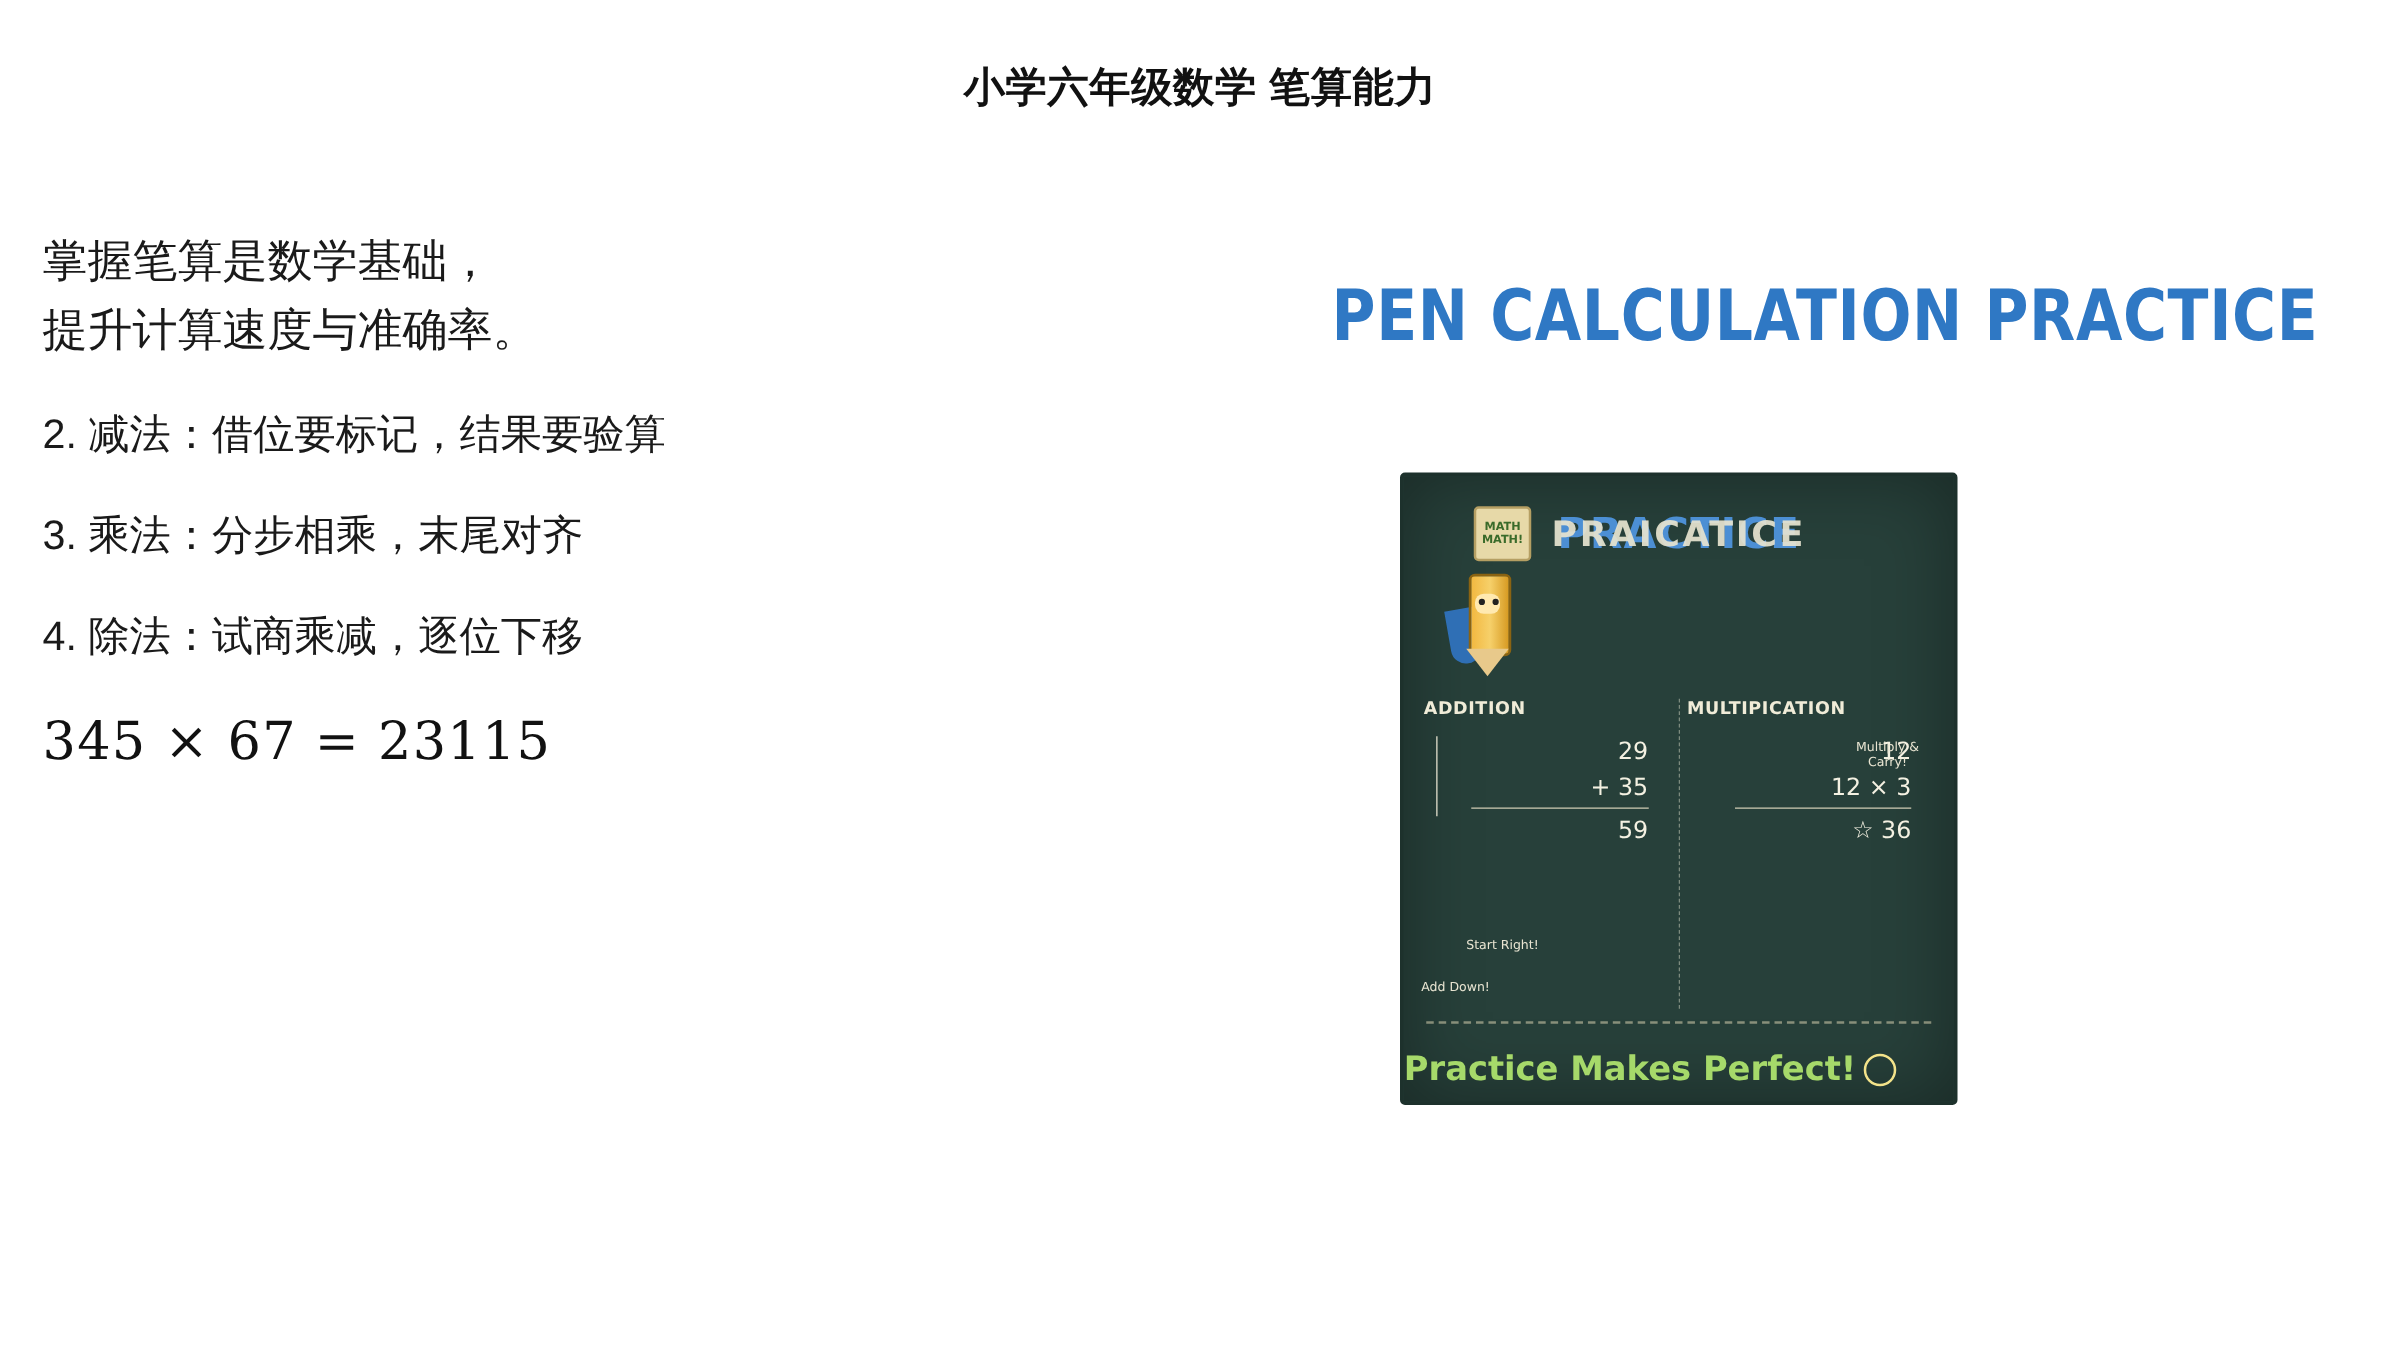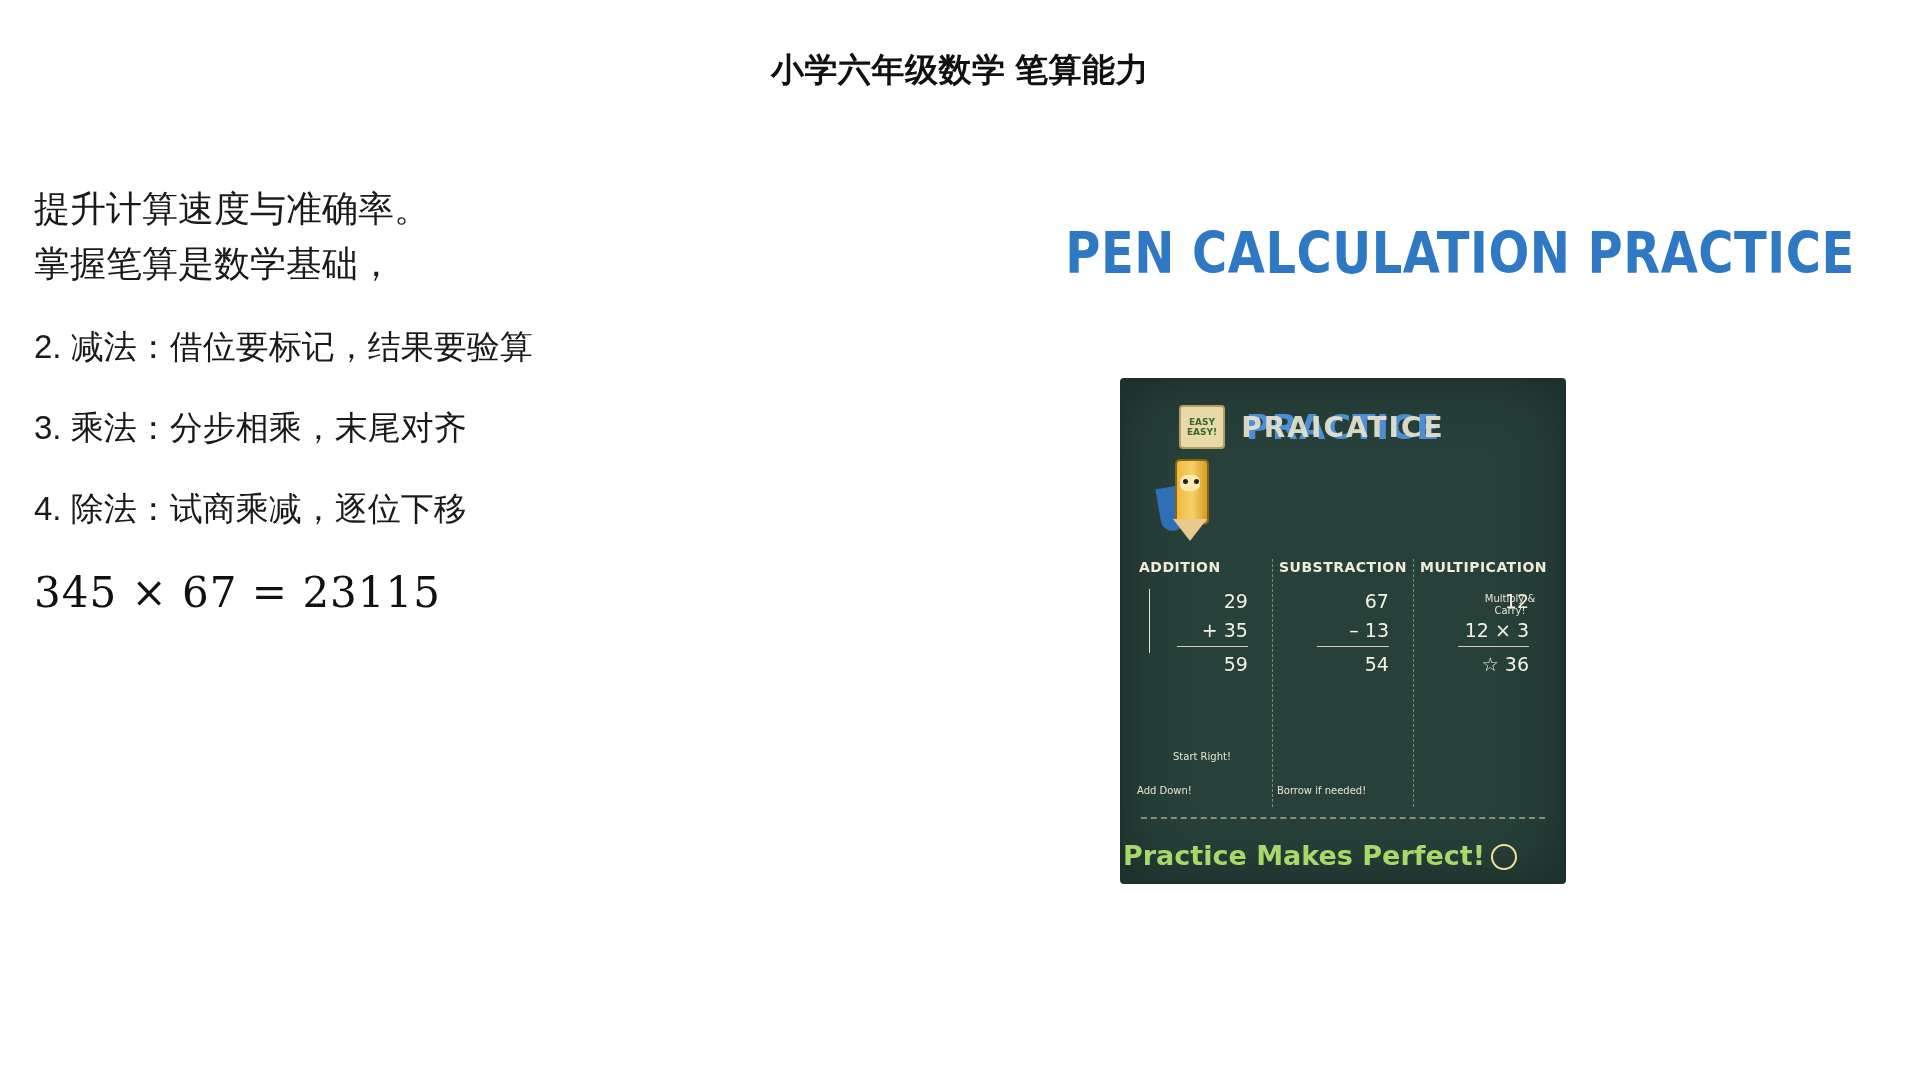--- a/index.html
+++ b/index.html
@@ -257,22 +257,22 @@
 </style>
 </head>
 <body>
 
 <div class="slide">
 
   <div class="slide-title">小学六年级数学 笔算能力</div>
 
   <div class="left-col">
     <div class="lead">
+      <div>掌握笔算是数学基础，</div>
       <div>提升计算速度与准确率。</div>
-      <div>掌握笔算是数学基础，</div>
     </div>
     <div class="step">2. 减法：借位要标记，结果要验算</div>
     <div class="step">3. 乘法：分步相乘，末尾对齐</div>
     <div class="step">4. 除法：试商乘减，逐位下移</div>
     <div class="formula">345 × 67 = 23115</div>
   </div>
 
   <div class="right-col">
     <div class="banner">PEN CALCULATION PRACTICE</div>
 
@@ -285,47 +285,37 @@
 
         <div class="pencil">
           <div class="pencil-cape"></div>
           <div class="pencil-body"></div>
           <div class="pencil-face"></div>
           <div class="pencil-eye l"></div>
           <div class="pencil-eye r"></div>
           <div class="pencil-tip"></div>
         </div>
 
-        <div class="scroll">EASY EASY!</div>
+        <div class="scroll">MATH MATH!</div>
 
         <div class="cols">
 
           <div class="col">
             <div class="col-head">ADDITION</div>
             <div class="arrow-up"></div>
             <div class="calc">
               <div>29</div>
               <div>+ 35</div>
               <div class="rule"></div>
               <div>59</div>
             </div>
             <div class="note start">Start Right!</div>
             <div class="note adddown">Add Down!</div>
           </div>
 
-          <div class="col">
-            <div class="col-head">SUBSTRACTION</div>
-            <div class="calc">
-              <div>67</div>
-              <div>– 13</div>
-              <div class="rule"></div>
-              <div>54</div>
-            </div>
-            <div class="note borrow">Borrow if needed!</div>
-          </div>
 
           <div class="col">
             <div class="col-head">MULTIPICATION</div>
             <div class="calc">
               <div>12</div>
               <div>12 × 3</div>
               <div class="rule"></div>
               <div>☆ 36</div>
             </div>
             <div class="note multiply">Multiply &amp; Carry!</div>

